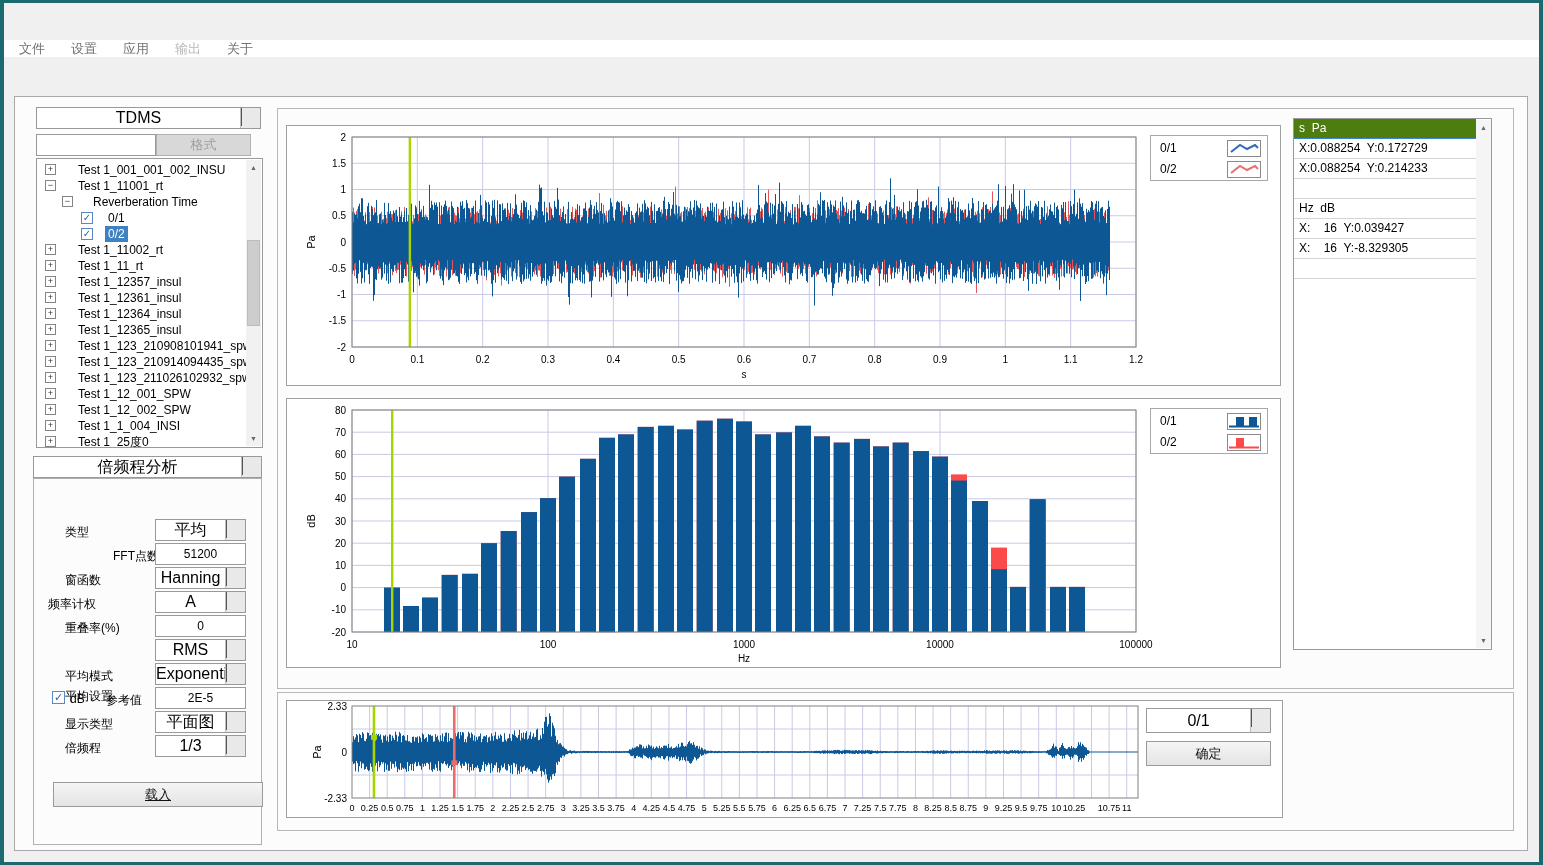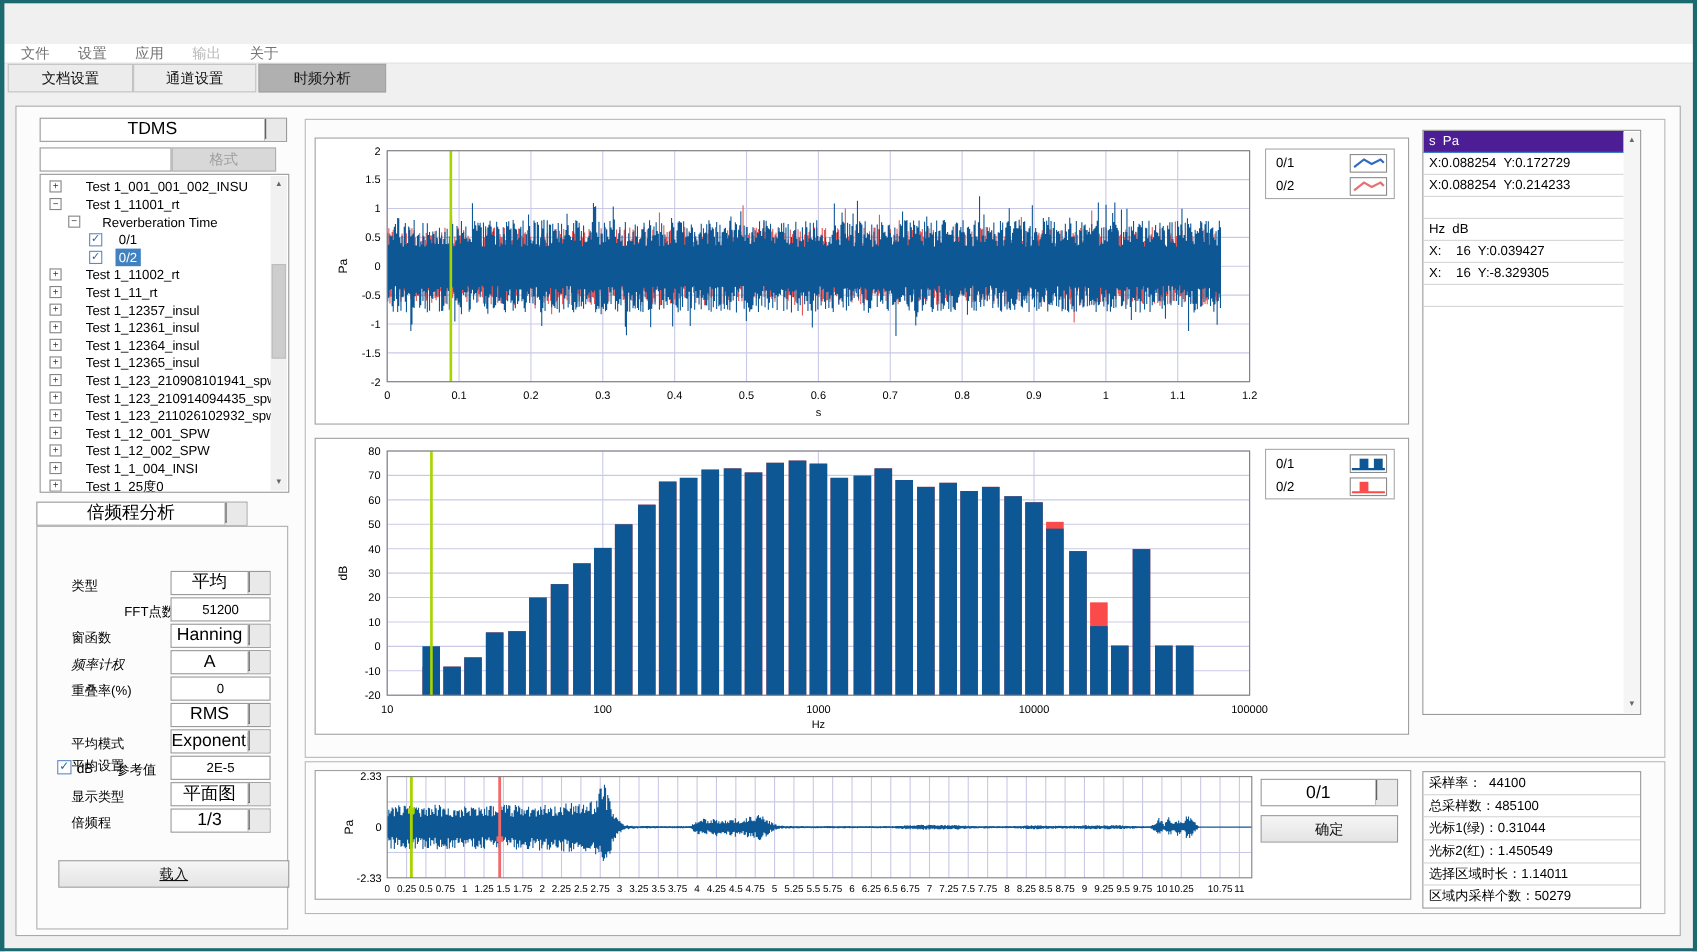--- a/index.html
+++ b/index.html
@@ -55,40 +55,35 @@
 
   .groupbox{position:absolute;border:1px solid #b8b8b8;background:transparent;box-sizing:border-box;}
   .chartpanel{position:absolute;background:#fff;border:1px solid #a0a0a0;box-sizing:border-box;}
   .legendbox{position:absolute;border:1px solid #a8a8a8;background:#fff;box-sizing:border-box;}
   .leg-row{position:relative;height:21px;}
   .leg-label{position:absolute;left:9px;top:3px;font-size:12px;color:#000;}
   .leg-icon{position:absolute;right:6px;top:2px;width:34px;height:17px;border:1px solid #8a8a8a;background:#fff;box-sizing:border-box;}
 
   .listbox{position:absolute;background:#fff;border:1px solid #999;box-sizing:border-box;overflow:hidden;}
   .list-row{height:19px;line-height:19px;border-bottom:1px solid #d4d4d4;font-size:12px;padding-left:5px;white-space:pre;color:#000;}
-  .list-row.selected{background:#4c1d95;color:#fff;border-bottom-color:#4085c7;}
+  .list-row.selected{background:#4d7c0f;color:#fff;border-bottom-color:#4085c7;}
 
   svg text{font-family:"Liberation Sans","DejaVu Sans",sans-serif;}
 </style>
 </head>
 <body>
 
 <div id="app">
   <div class="frame" id="frame-top"></div>
   <div class="frame" id="frame-bottom"></div>
   <div class="frame" id="frame-left"></div>
   <div class="frame" id="frame-right"></div>
 
 
   <div class="menubar" id="menubar"><span class="menu-item">文件</span><span class="menu-item">设置</span><span class="menu-item">应用</span><span class="menu-item disabled">输出</span><span class="menu-item">关于</span></div>
-  <div class="tabstrip" id="tabstrip">
-      <div class="tab" style="left: 3px; width: 112px;">文档设置</div>
-      <div class="tab" style="left: 117px; width: 110px;">通道设置</div>
-      <div class="tab active" style="left: 231px; width: 114px;">时频分析</div>
-    </div>
   <div class="bigpanel"></div>
 
   <div class="combo" style="left:36px;top:107px;width:225px;height:22px;">
     <span class="combo-text">TDMS</span>
     <span class="combo-btn"><span class="chev"></span></span>
   </div>
   <input class="tinput" style="left: 36px; top: 134px; width: 120px; height: 22px;" value="">
   <div class="btn disabled" style="left:156px;top:134px;width:95px;height:22px;line-height:20px;">格式</div>
 
   <div class="treebox">
@@ -166,40 +161,40 @@
           <span class="tw-label" style="left: 37px;">Test 1_25度0</span>
         </div>
       </div>
     <div class="vscroll" style="right:1px;">
       <div class="vs-up">▲</div>
       <div class="vs-thumb" style="top:80px;height:86px;"></div>
       <div class="vs-down">▼</div>
     </div>
   </div>
 
-  <div class="combo" style="left:33px;top:456px;width:192px;height:22px;">
+  <div class="combo" style="left:33px;top:456px;width:229px;height:22px;">
     <span class="combo-text">倍频程分析</span>
     <span class="combo-btn"><span class="chev"></span></span>
   </div>
 
   <div class="paramsbox"></div>
   <div id="params-layer" style="position:absolute;left:0;top:0;">
       <span class="plabel" style="left: 65px; top: 524px;">类型</span>
       <div class="combo" style="left: 155px; top: 519px; width: 91px; height: 22px;">
         <span class="combo-text">平均</span>
         <span class="combo-btn"><span class="chev"></span></span>
       </div>
       <span class="plabel" style="left: 65px; top: 548px; margin-left: 48px;">FFT点数</span>
       <input class="tinput" value="51200" style="left: 155px; top: 543px; width: 91px; height: 22px;">
       <span class="plabel" style="left: 65px; top: 572px;">窗函数</span>
       <div class="combo" style="left: 155px; top: 567px; width: 91px; height: 22px;">
         <span class="combo-text">Hanning</span>
         <span class="combo-btn"><span class="chev"></span></span>
       </div>
-      <span class="plabel" style="left: 65px; top: 596px; font-style: italic;">频率计权</span>
+      <span class="plabel" style="left: 48px; top: 596px;">频率计权</span>
       <div class="combo" style="left: 155px; top: 591px; width: 91px; height: 22px;">
         <span class="combo-text">A</span>
         <span class="combo-btn"><span class="chev"></span></span>
       </div>
       <span class="plabel" style="left: 65px; top: 620px;">重叠率(%)</span>
       <input class="tinput" value="0" style="left: 155px; top: 615px; width: 91px; height: 22px;">
       <span class="plabel" style="left: 65px; top: 644px; margin-top: 44px;">平均设置</span>
       <div class="combo" style="left: 155px; top: 639px; width: 91px; height: 22px;">
         <span class="combo-text">RMS</span>
         <span class="combo-btn"><span class="chev"></span></span>
@@ -549,23 +544,13 @@
         <div class="list-row">X:    16  Y:0.039427</div>
         <div class="list-row">X:    16  Y:-8.329305</div>
         <div class="list-row"></div>
       </div>
     <div class="vscroll" style="right:0;background:#f5f5f5;">
       <div class="vs-up">▲</div>
       <div class="vs-down">▼</div>
     </div>
   </div>
 
-  <div class="listbox" style="left:1293px;top:701px;width:199px;height:125px;">
-    <div id="info-rows" style="position:absolute;left:0;top:0;right:0;">
-        <div class="list-row" style="height: 19.7px;">采样率：  44100</div>
-        <div class="list-row" style="height: 19.7px;">总采样数：485100</div>
-        <div class="list-row" style="height: 19.7px;">光标1(绿)：0.31044</div>
-        <div class="list-row" style="height: 19.7px;">光标2(红)：1.450549</div>
-        <div class="list-row" style="height: 19.7px;">选择区域时长：1.14011</div>
-        <div class="list-row" style="height: 19.7px;">区域内采样个数：50279</div>
-      </div>
-  </div>
 </div>
 
 </body></html>

